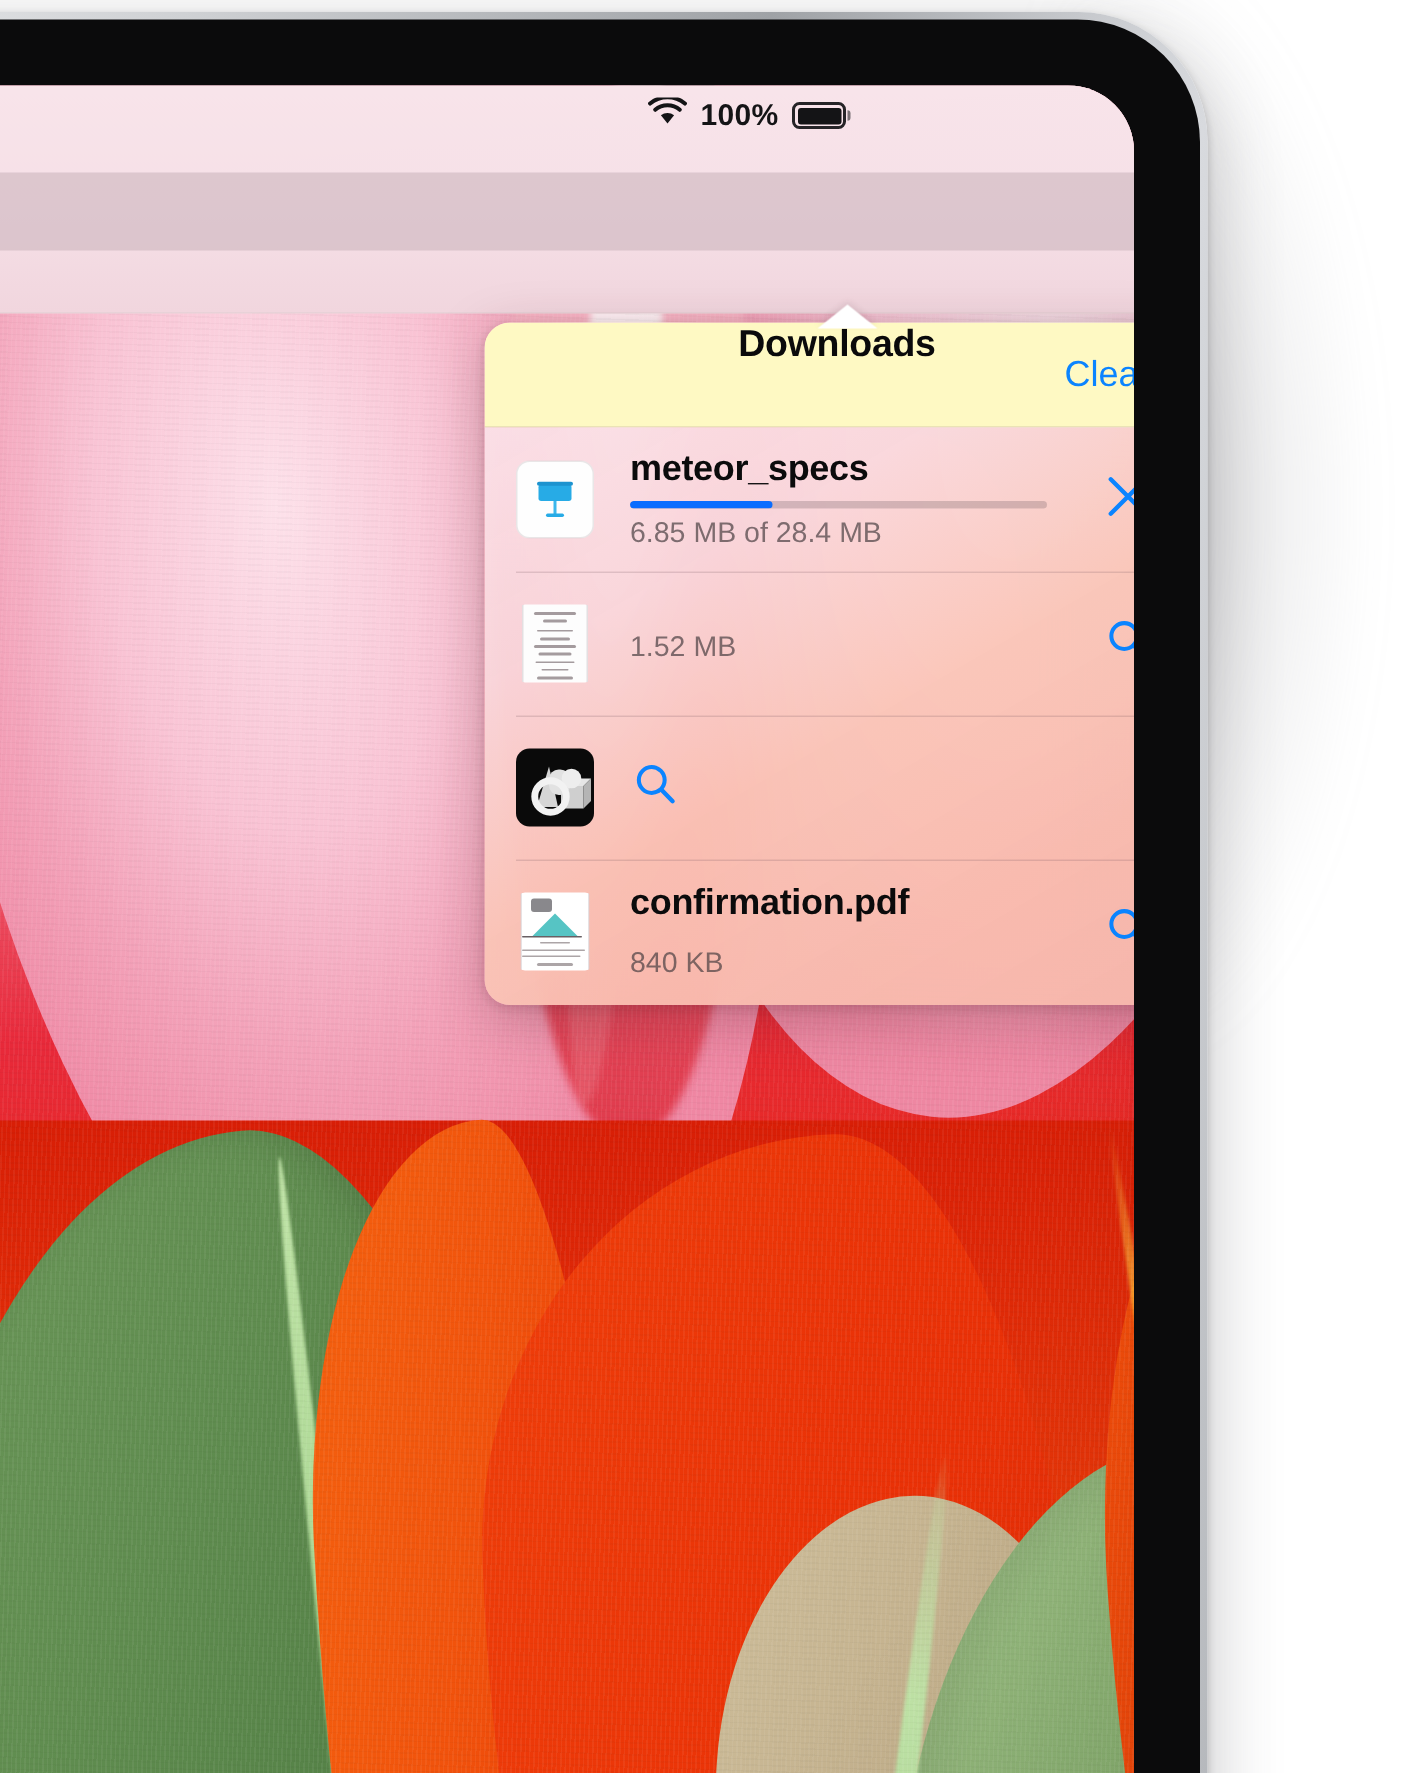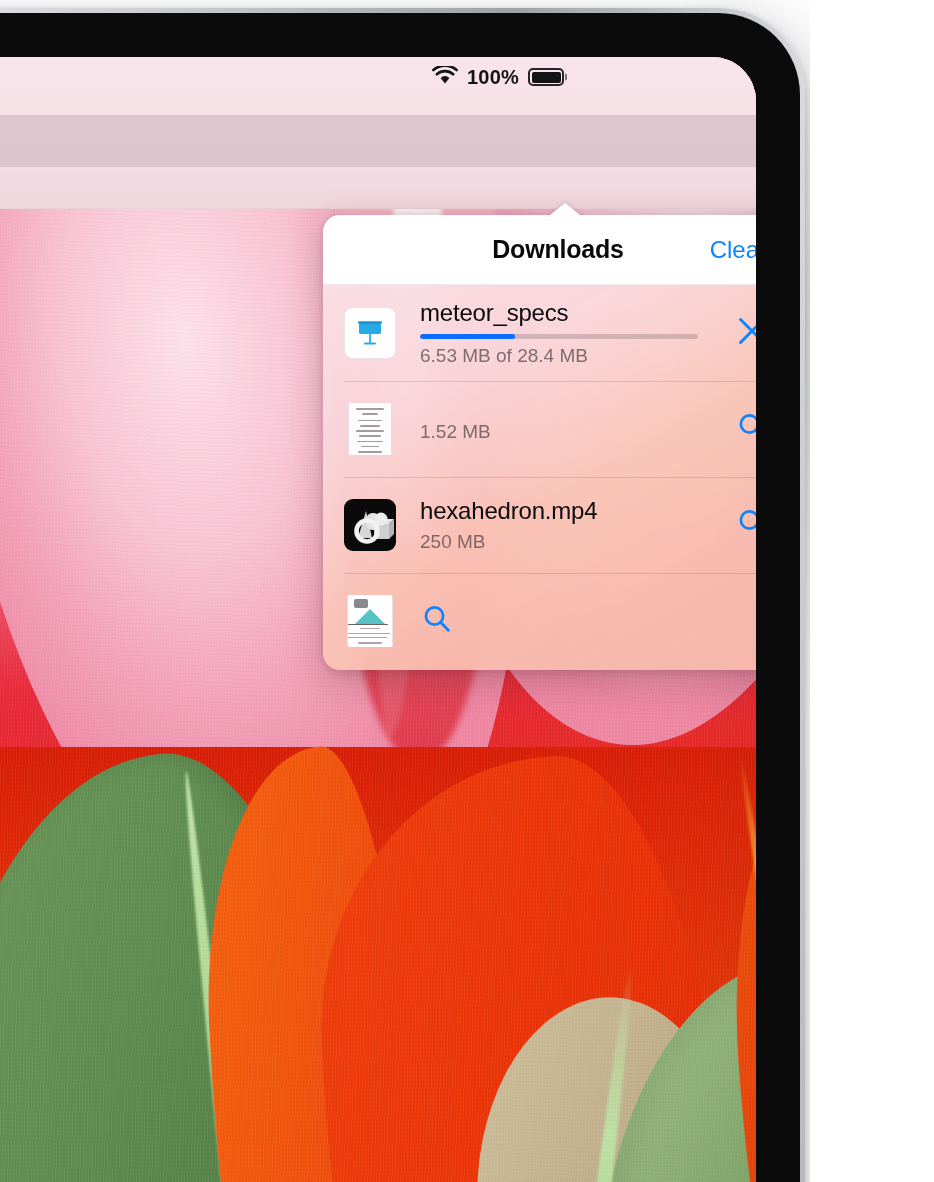--- a/index.html
+++ b/index.html
@@ -8,21 +8,21 @@
     width: 934px; height: 1182px;
     overflow: hidden;
     background: #ffffff;
     font-family: "Liberation Sans", sans-serif;
     -webkit-font-smoothing: antialiased;
   }
 
   
   .scene {
     position: relative;
-    width: 810px; height: 1182px;
+    width: 934px; height: 1182px;
     background: #ffffff;
     overflow: hidden;
   }
 
   
   .page-shadow {
     position: absolute;
     left: 700px; top: -40px;
     width: 320px; height: 1260px;
     background: radial-gradient(ellipse 220px 520px at 18% 30%, rgba(120,120,125,.30), rgba(150,150,155,.12) 45%, rgba(255,255,255,0) 72%);
@@ -246,22 +246,22 @@
     left: 916px; top: 146px;
     width: 0; height: 0;
     border-left: 20px solid transparent;
     border-right: 20px solid transparent;
     border-bottom: 16px solid #ffffff;
     filter: drop-shadow(0 -2px 2px rgba(70,30,40,.10));
     z-index: 3;
   }
   .pop-header {
     height: 70px;
-    background: #ffffff;
-    display: flex; align-items: center; justify-content: center;
+    background: #fef9c3;
+    display: flex; justify-content: center;
     position: relative;
     border-bottom: 1px solid rgba(120,100,106,.14);
   }
   .pop-title {
     font-size: 25px; font-weight: 700; color: #0a0a0b;
     letter-spacing: -.2px;
   }
   .clear-btn {
     position: absolute; right: 26px; top: 50%;
     transform: translateY(-50%);
@@ -339,21 +339,21 @@
     border-right: 15px solid transparent;
     border-bottom: 15px solid #56c4c4;
   }
   .pdf2-body { padding: 5px 4px 0; }
   .pdf2-line { height: 1.3px; background: rgba(58,40,46,.42); margin-bottom: 2.6px; border-radius: 1px; }
 
   .dl-info { flex: 1; padding-left: 24px; padding-right: 10px; min-width: 0; }
   .dl-name {
     font-size: 24px; color: #0b0b0c;
     letter-spacing: -.2px;
-    white-space: nowrap; overflow: hidden; text-overflow: ellipsis;
+    white-space: nowrap; overflow: hidden; text-overflow: ellipsis; font-weight: bold;
   }
   .dl-size {
     font-size: 19px; color: rgba(72,62,66,.70);
     margin-top: 6px;
   }
   .dl-bar {
     margin-top: 7px; margin-bottom: 4px;
     width: 278px; height: 5px;
     background: rgba(120,100,106,.30);
     border-radius: 3px;
@@ -441,21 +441,21 @@
                   <rect x="3" y="3.2" width="24" height="2.6" rx="1.3" fill="#1d93cf"></rect>
                   <rect x="14" y="16" width="2" height="9" fill="#3bb7ec"></rect>
                   <rect x="9" y="24.4" width="12" height="2.2" rx="1.1" fill="#27abe6"></rect>
                 </svg>
               </div>
               <div class="dl-info">
                 <div class="dl-name">meteor_specs</div>
                 <div class="dl-bar">
                   <div class="dl-bar-fill" id="row0-progress" style="width: 34%;"></div>
                 </div>
-                <div class="dl-size">6.53 MB of 28.4 MB</div>
+                <div class="dl-size">6.85 MB of 28.4 MB</div>
               </div>
               <div class="dl-action">
                 <span>
                   <svg width="36" height="36" viewBox="0 0 36 36">
                     <path d="M6.5 6.5 L29.5 29.5 M29.5 6.5 L6.5 29.5" stroke="#0b84ff" stroke-width="2.9" stroke-linecap="round"></path>
                   </svg>
                 </span>
               </div>
             </div>
 
@@ -490,24 +490,20 @@
               <div class="dl-thumb thumb-video">
                 <svg width="50" height="50" viewBox="0 0 50 50">
                   <polygon points="13,38 21,11 27,38" fill="#d6d6d6"></polygon>
                   <rect x="29" y="24" width="15" height="15" fill="#cfcfcf"></rect>
                   <polygon points="29,24 34,19 49,19 44,24" fill="#e6e6e6"></polygon>
                   <polygon points="44,24 49,19 49,34 44,39" fill="#b5b5b5"></polygon>
                   <rect x="21" y="13" width="14" height="17" rx="6.5" fill="#e2e2e2"></rect>
                   <circle cx="36" cy="19" r="6.5" fill="#ededed"></circle>
                   <circle cx="22" cy="31" r="10.5" fill="none" stroke="#f2f2f2" stroke-width="4.6"></circle>
                 </svg>
-              </div>
-              <div class="dl-info">
-                <div class="dl-name">hexahedron.mp4</div>
-                <div class="dl-size">250 MB</div>
               </div>
               <div class="dl-action">
                 <span>
                   <svg width="34" height="34" viewBox="0 0 34 34">
                     <circle cx="14.5" cy="14" r="8.6" stroke="#0b84ff" stroke-width="2.7" fill="none"></circle>
                     <path d="M20.8 20.4 L28.4 28.2" stroke="#0b84ff" stroke-width="2.9" stroke-linecap="round"></path>
                   </svg>
                 </span>
               </div>
             </div>
@@ -521,20 +517,24 @@
                     <div class="pdf2-line" style="width:90%;margin-top:13px;background:rgba(40,28,34,.70)"></div>
                     <div class="pdf2-line" style="width:44%;margin:0 auto 4px"></div>
                     <div class="pdf2-line" style="width:96%"></div>
                     <div class="pdf2-line" style="width:88%"></div>
                     <div class="pdf2-line" style="width:54%;margin:4px auto 4px"></div>
                     
                     
                   </span>
                 </span>
               </div>
+              <div class="dl-info">
+                <div class="dl-name">confirmation.pdf</div>
+                <div class="dl-size" style="margin-top:16px">840 KB</div>
+              </div>
               <div class="dl-action">
                 <span>
                   <svg width="34" height="34" viewBox="0 0 34 34">
                     <circle cx="14.5" cy="14" r="8.6" stroke="#0b84ff" stroke-width="2.7" fill="none"></circle>
                     <path d="M20.8 20.4 L28.4 28.2" stroke="#0b84ff" stroke-width="2.9" stroke-linecap="round"></path>
                   </svg>
                 </span>
               </div>
             </div>
 

